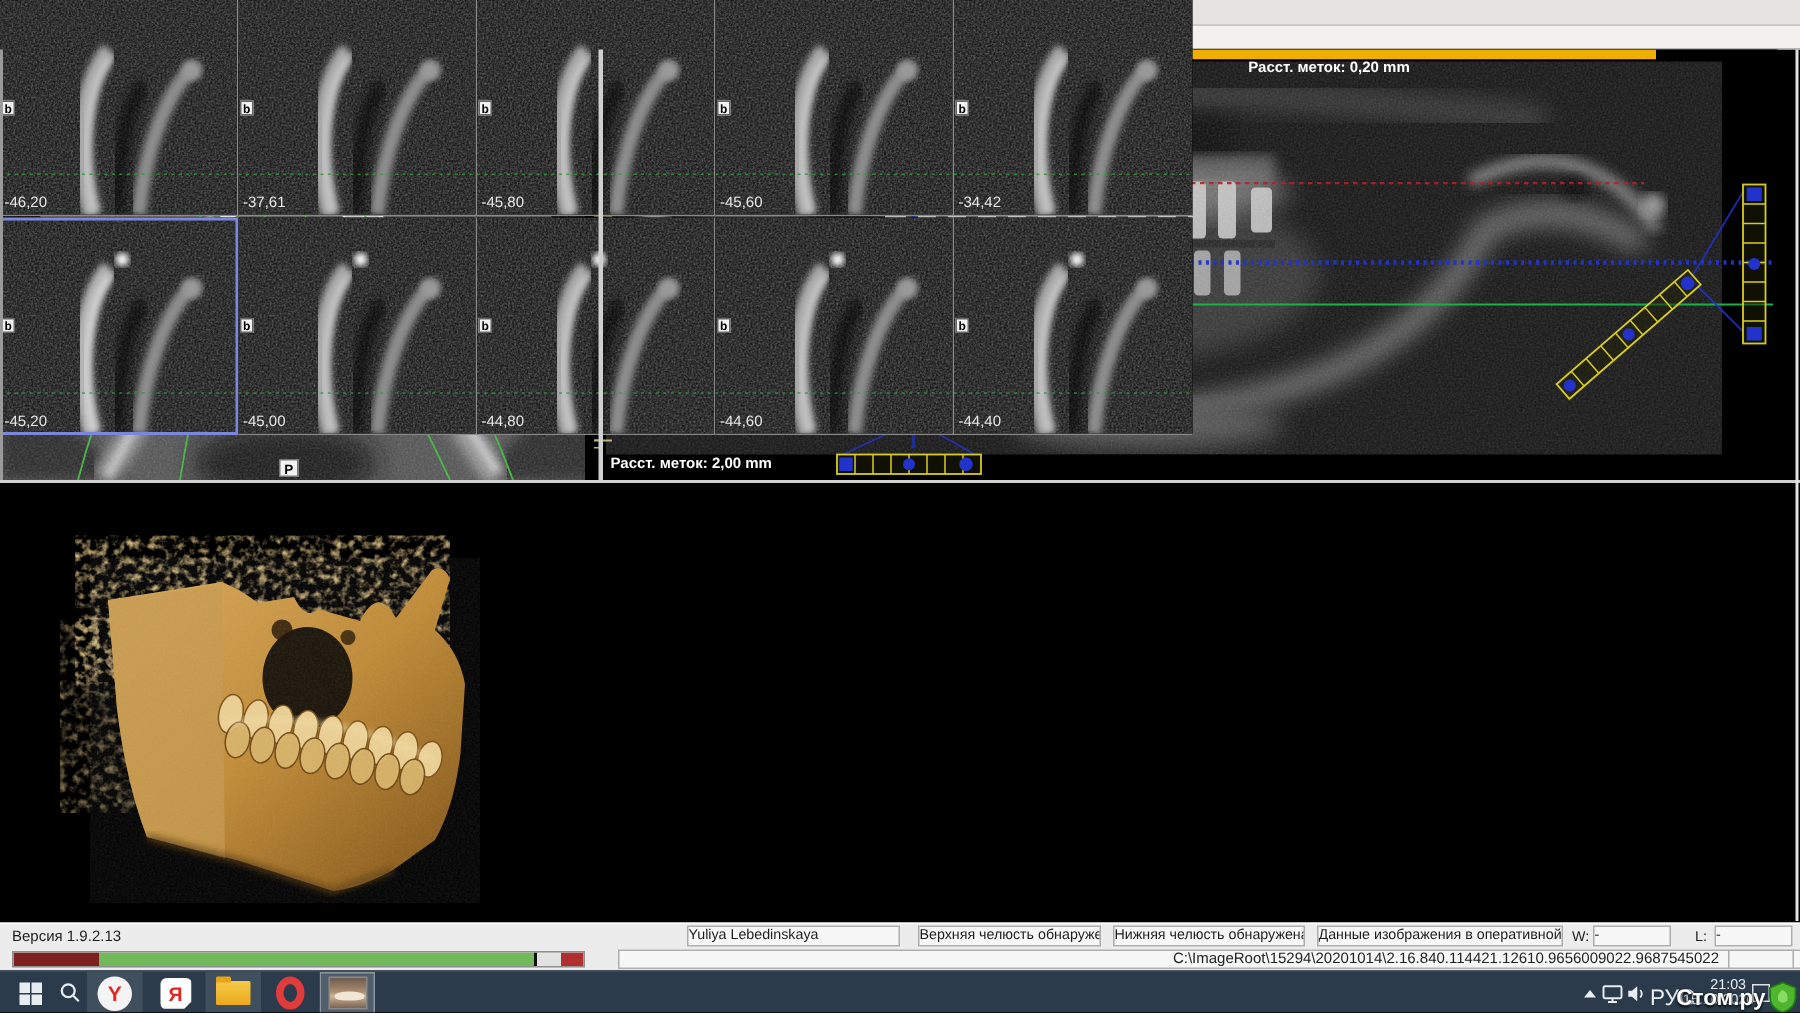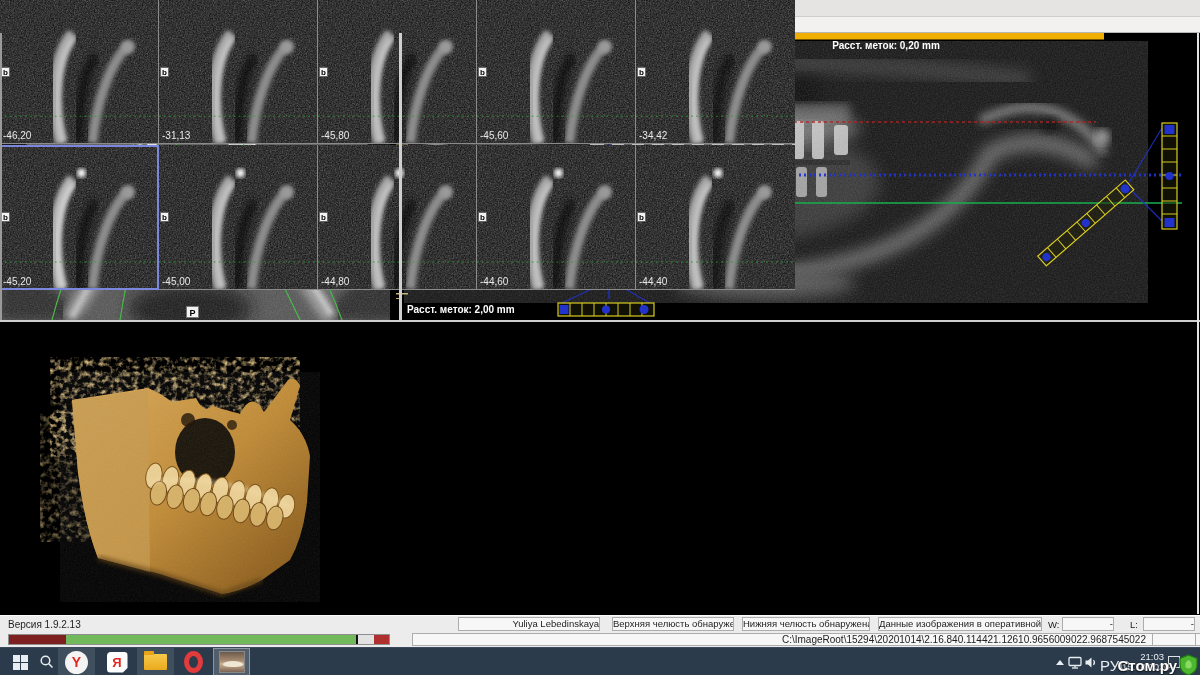--- a/index.html
+++ b/index.html
@@ -55,21 +55,21 @@
   .ci{width:100%;height:100%;}
   .r1 .spot{display:none;}
   .bmark{position:absolute;left:1px;top:50%;transform:translateY(-50%);background:#f2f2f2;color:#000;
          font-size:8px;font-weight:bold;width:9px;height:10px;line-height:10px;text-align:center;border:1px solid #666;}
   .slabel{position:absolute;left:3px;bottom:2px;color:#e9e9e9;font-size:10px;}
 
   
   .statusbar{position:absolute;left:0;top:615px;width:1200px;height:32px;background:#ececec;
              border-top:1px solid #fcfcfc;font-size:9.5px;color:#1d1d1d;}
   .sb{position:absolute;white-space:nowrap;overflow:hidden;}
-  .sbox{background:#f7f7f7;border:1px solid #adadad;height:14px;line-height:12px;text-align:right;top:1px;}
+  .sbox{background:#f7f7f7;border:1px solid #adadad;height:14px;line-height:12px;text-align:left;top:1px;}
   .ver{left:8px;top:3px;font-size:10px;}
   .b-user{left:458px;width:142px;}
   .b-upper{left:612px;width:122px;}
   .b-lower{left:742px;width:128px;}
   .b-mem{left:878px;width:164px;}
   .wl{left:1048px;top:3px;} .b-wval{left:1062px;width:52px;}
   .ll{left:1130px;top:3px;} .b-lval{left:1143px;width:52px;}
   .progress{left:8px;top:18px;width:382px;height:11px;background:#e2e2e2;border:1px solid #8f8f8f;}
   .seg{position:absolute;top:0;height:9px;}
   .seg-darkred{left:0;width:57px;background:#7e2020;}
@@ -424,21 +424,21 @@
           <rect width="159" height="144" fill="#8a8a8a" filter="url(#grain)" opacity="0.5"></rect>
         <path d="M62,144 C50,100 56,54 74,34" stroke="#a9a9a9" stroke-width="13" fill="none" filter="url(#blur2)"></path>
         <path d="M63,144 C53,102 59,58 73,40" stroke="#d6d6d6" stroke-width="4" fill="none" filter="url(#blur2)" opacity="0.75"></path>
         <path d="M93,144 C97,100 112,62 129,46" stroke="#8d8d8d" stroke-width="10" fill="none" filter="url(#blur2)"></path>
         <circle cx="129" cy="47" r="7" fill="#9a9a9a" filter="url(#blur2)"></circle>
         <path d="M79,144 C79,102 85,70 97,56" stroke="#000" stroke-width="9" fill="none" filter="url(#blur4)" opacity="0.65"></path>
         <circle class="spot" cx="82" cy="28" r="4.5" fill="#fff" filter="url(#blur2)"></circle>
         <line x1="0" y1="117" x2="159" y2="117" stroke="#2f9a3a" stroke-width="1" stroke-dasharray="2,3" opacity="0.85"></line>
       </svg>
       <div class="bmark">b</div>
-      <div class="slabel">-31,13</div>
+      <div class="slabel">-37,61</div>
     </div>
 
     <div class="cell r1 c2" style="left:318px;top:0">
       <svg class="ci" viewBox="0 0 159 144" preserveAspectRatio="none">
         <rect width="159" height="144" fill="#060606"></rect>
           <rect width="159" height="144" fill="#8a8a8a" filter="url(#grain)" opacity="0.5"></rect>
         <path d="M62,144 C50,100 56,54 74,34" stroke="#a9a9a9" stroke-width="13" fill="none" filter="url(#blur2)"></path>
         <path d="M63,144 C53,102 59,58 73,40" stroke="#d6d6d6" stroke-width="4" fill="none" filter="url(#blur2)" opacity="0.75"></path>
         <path d="M93,144 C97,100 112,62 129,46" stroke="#8d8d8d" stroke-width="10" fill="none" filter="url(#blur2)"></path>
         <circle cx="129" cy="47" r="7" fill="#9a9a9a" filter="url(#blur2)"></circle>

